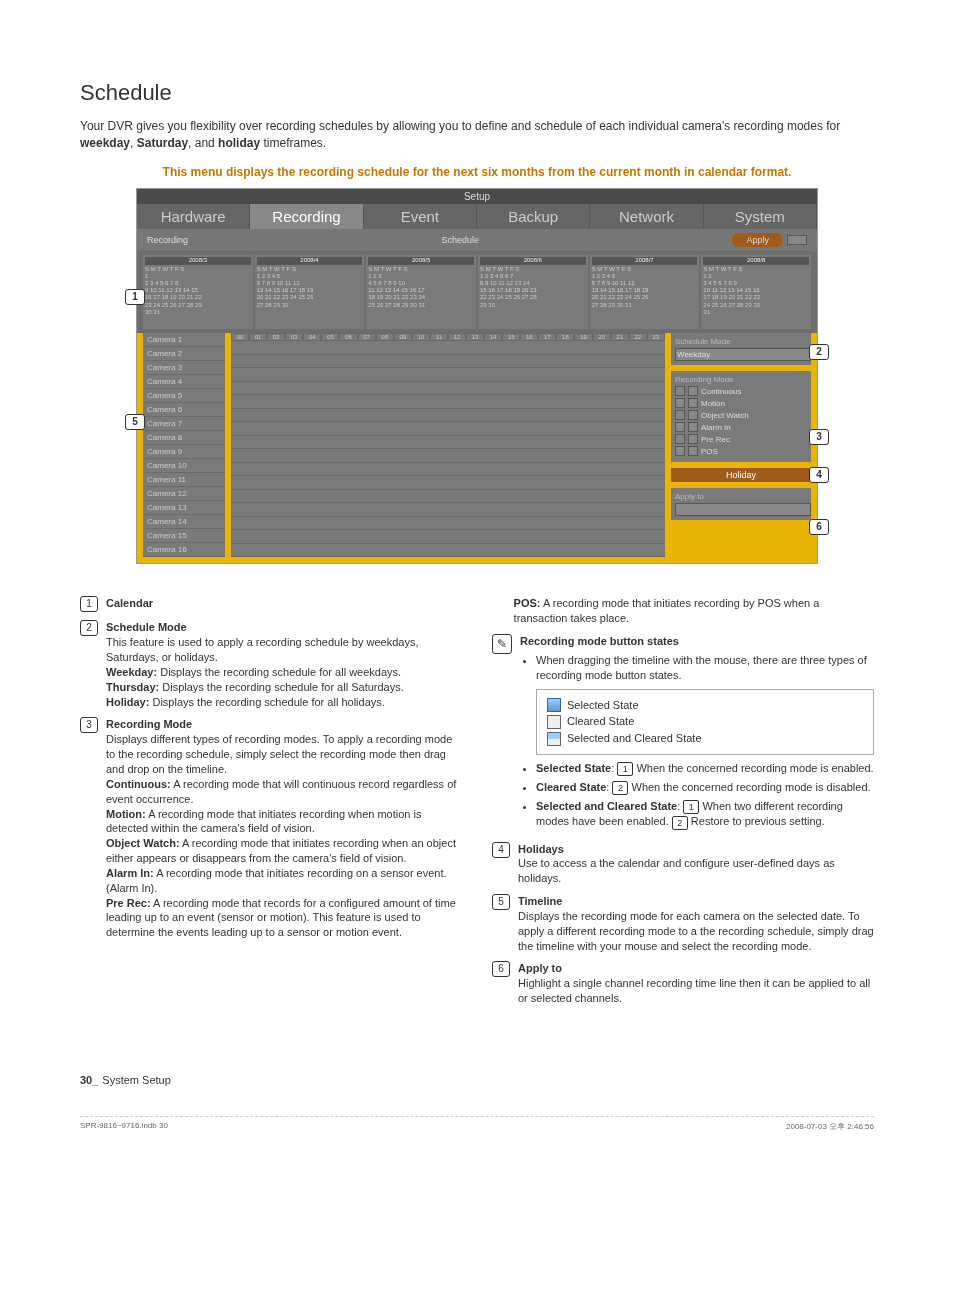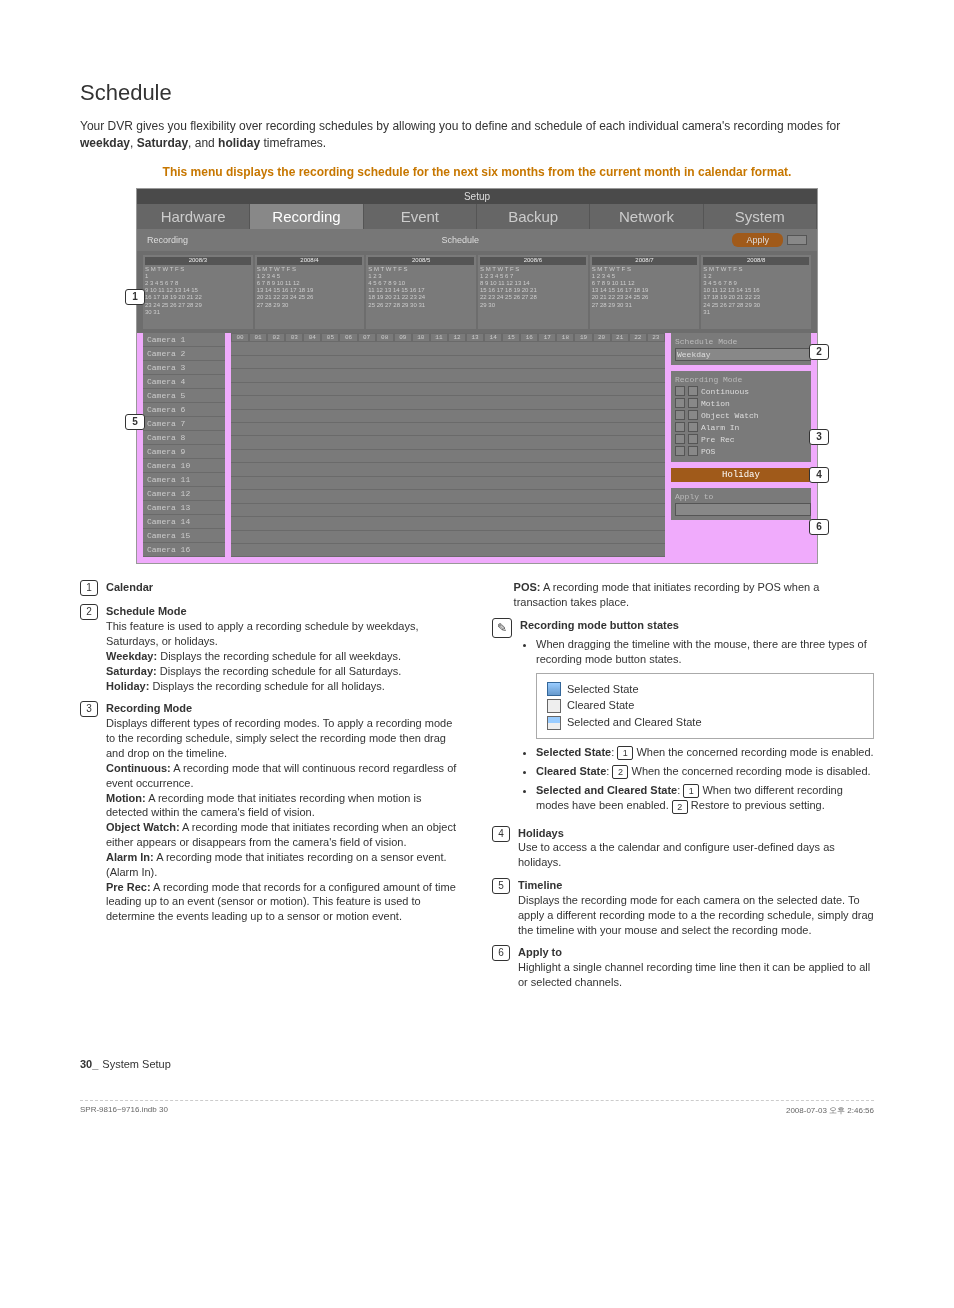--- a/index.html
+++ b/index.html
@@ -21,43 +21,43 @@
     color: #c77700;
     font-weight: bold;
     font-size: 12px;
     line-height: 1.4;
     margin-bottom: 8px;
     text-align: center;
   }
   
   .shot {
     border: 1px solid #999;
-    background: #f0abfc;
+    background: #eab308;
     font-size: 8px;
     position: relative;
-    margin: 0 auto 16px auto;
+    margin: 0 auto 32px auto;
     width: 680px;
   }
   .shot-title {
     text-align: center;
     color: #ddd;
     font-size: 10px;
     padding: 2px 0;
     background: #4a4a4a;
   }
   .tabs { display:flex; background:#666; }
   .tab { flex:1; text-align:center; padding:4px 0; color:#ccc; font-size:15px; border-right:1px solid #555;}
   .tab.active { background:#888; color:#fff; }
   .subbar { display:flex; justify-content:space-between; align-items:center; background:#777; padding:4px 10px; }
   .subbar span { color:#ddd; font-size:9px; }
   .applybtn { background:#a05a1a; color:#fff; padding:2px 14px; border-radius:6px; font-size:9px; }
   .calrow { display:flex; gap:2px; padding:4px 6px; background:#6d6d6d; }
   .cal { flex:1; background:#7a7a7a; color:#ccc; font-size:6px; padding:2px; line-height:1.2; height:70px; overflow:hidden; }
   .cal .chdr { background:#555; text-align:center; color:#eee; margin-bottom:1px;}
-  .gridarea { display:flex; padding:0 6px 6px 6px; gap:6px;font-family:Liberation Mono, monospace;}
+  .gridarea { display:flex; padding:0 6px 6px 6px; gap:6px;}
   .camlist { width:82px; background:#7a7a7a; }
   .camlist div { font-size:8px; color:#ccc; padding:2px 4px; border-bottom:1px solid #6a6a6a; }
   .timegrid { flex:1; background:#7a7a7a; display:flex; flex-direction:column;}
   .timegridhdr { display:flex; }
   .timegridhdr span { flex:1; text-align:center; font-size:6px; color:#ccc; border:0.5px solid #6a6a6a;}
   .timerows { flex:1; display:flex; flex-direction:column;}
   .timerow { flex:1; border-bottom:1px solid #6a6a6a; min-height:12px;}
   .sidepanel { width:140px; display:flex; flex-direction:column; gap:6px;}
   .panelbox { background:#7a7a7a; padding:4px; font-size:8px; color:#ddd;}
   .panelbox select, .panelbox .sel { background:#888; border:1px solid #555; color:#ddd; font-size:8px; width:100%; padding:1px;}
@@ -344,21 +344,21 @@
       <div class="item-body">
         <b>Calendar</b><br>
       </div>
     </div>
     <div class="item">
       <div class="numbox">2</div>
       <div class="item-body">
         <b>Schedule Mode</b><br>
         <span>This feature is used to apply a recording schedule by weekdays, Saturdays, or holidays.</span><br>
         <b>Weekday:</b><span> Displays the recording schedule for all weekdays.</span><br>
-        <b>Saturday:</b><span> Displays the recording schedule for all Saturdays.</span><br>
+        <b>Thursday:</b><span> Displays the recording schedule for all Saturdays.</span><br>
         <b>Holiday:</b><span> Displays the recording schedule for all holidays.</span>
       </div>
     </div>
     <div class="item">
       <div class="numbox">3</div>
       <div class="item-body">
         <b>Recording Mode</b><br>
         <span>Displays different types of recording modes. To apply a recording mode to the recording schedule, simply select the recording mode then drag and drop on the timeline.</span><br>
         <b>Continuous:</b><span> A recording mode that will continuous record regardless of event occurrence.</span><br>
         <b>Motion:</b><span> A recording mode that initiates recording when motion is detected within the camera's field of vision.</span><br>

